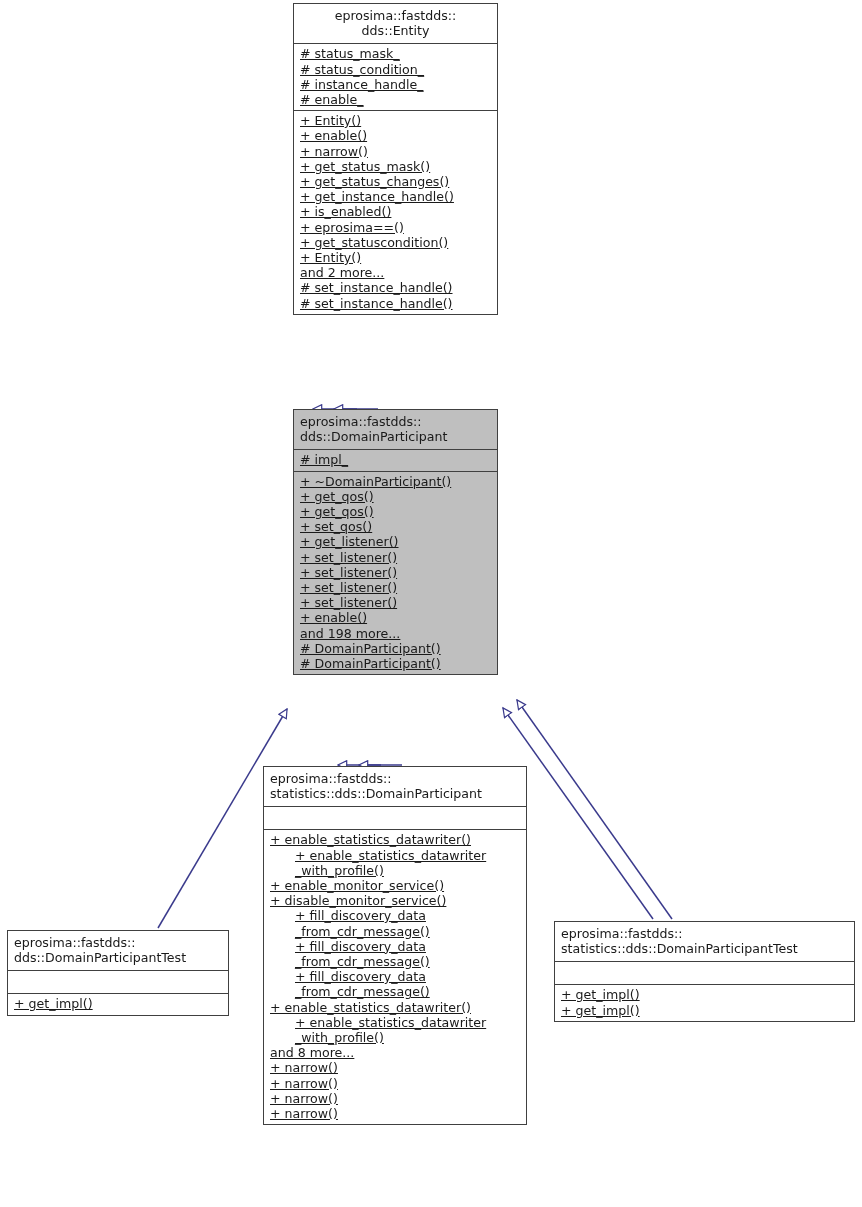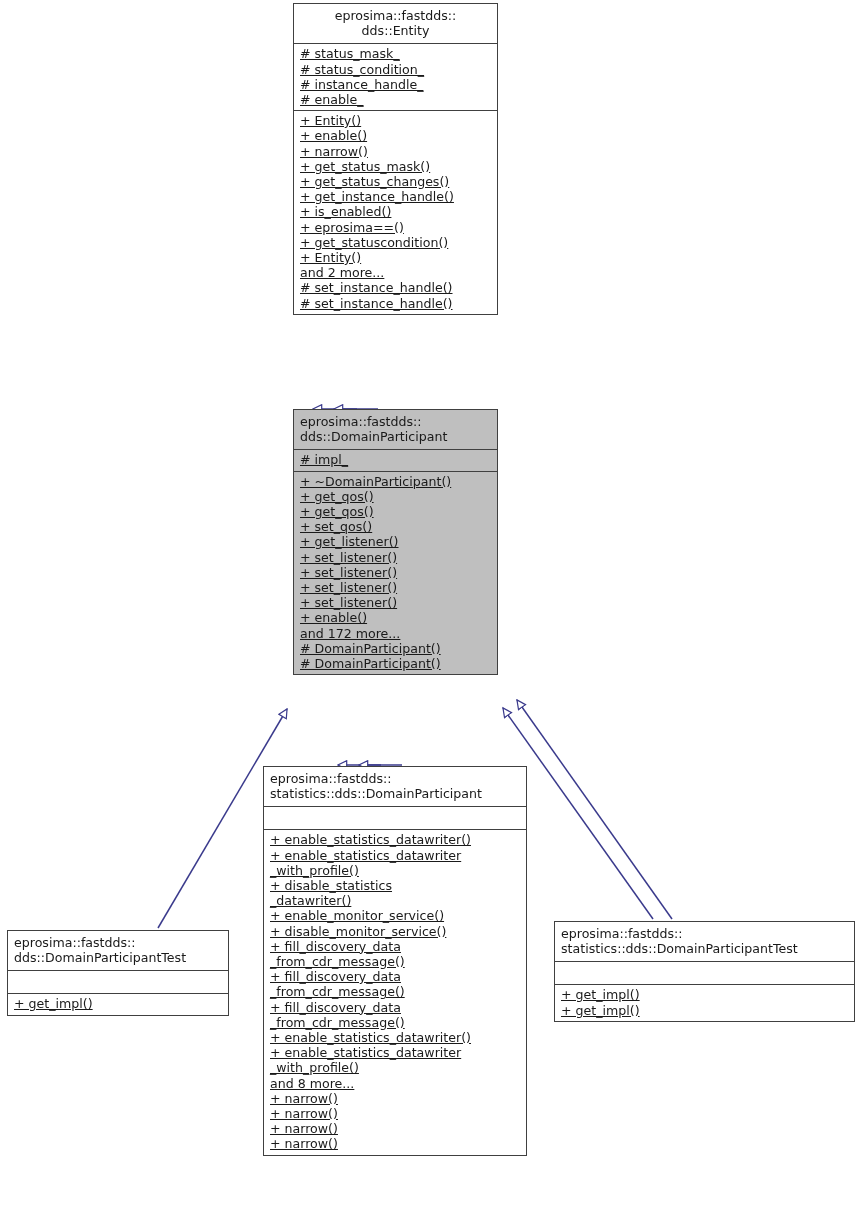--- a/index.html
+++ b/index.html
@@ -59,20 +59,21 @@
   }
   .uml-attrs.empty {
     height: 14px;
     padding: 4px 6px;
   }
   .uml-row {
     white-space: pre;
   }
   .uml-row.wrap {
     white-space: pre-line;
+    margin-left: 25px;
   }
 </style>
 </head>
 <body>
 
 <div id="canvas">
 
   <svg class="edges" viewBox="0 0 862 1207" width="862" height="1207">
     <defs>
       <marker id="hollow-tri" markerWidth="11" markerHeight="11" refX="9.5" refY="5.5" orient="auto" markerUnits="userSpaceOnUse">
@@ -146,38 +147,36 @@
       <div class="uml-row">+ ~DomainParticipant()</div>
       <div class="uml-row">+ get_qos()</div>
       <div class="uml-row">+ get_qos()</div>
       <div class="uml-row">+ set_qos()</div>
       <div class="uml-row">+ get_listener()</div>
       <div class="uml-row">+ set_listener()</div>
       <div class="uml-row">+ set_listener()</div>
       <div class="uml-row">+ set_listener()</div>
       <div class="uml-row">+ set_listener()</div>
       <div class="uml-row">+ enable()</div>
-      <div class="uml-row">and 172 more...</div>
+      <div class="uml-row">and 198 more...</div>
       <div class="uml-row"># DomainParticipant()</div>
       <div class="uml-row"># DomainParticipant()</div>
     </div>
   </div>
 
   <div class="uml-class" id="box-statistics-domain-participant" style="left:263px; top:766px; width:264px;">
     <div class="uml-title left">eprosima::fastdds::
 statistics::dds::DomainParticipant</div>
     <div class="uml-sep"></div>
     <div class="uml-attrs empty"></div>
     <div class="uml-sep"></div>
     <div class="uml-ops">
       <div class="uml-row">+ enable_statistics_datawriter()</div>
       <div class="uml-row wrap">+ enable_statistics_datawriter
 _with_profile()</div>
-      <div class="uml-row wrap">+ disable_statistics
-_datawriter()</div>
       <div class="uml-row">+ enable_monitor_service()</div>
       <div class="uml-row">+ disable_monitor_service()</div>
       <div class="uml-row wrap">+ fill_discovery_data
 _from_cdr_message()</div>
       <div class="uml-row wrap">+ fill_discovery_data
 _from_cdr_message()</div>
       <div class="uml-row wrap">+ fill_discovery_data
 _from_cdr_message()</div>
       <div class="uml-row">+ enable_statistics_datawriter()</div>
       <div class="uml-row wrap">+ enable_statistics_datawriter

